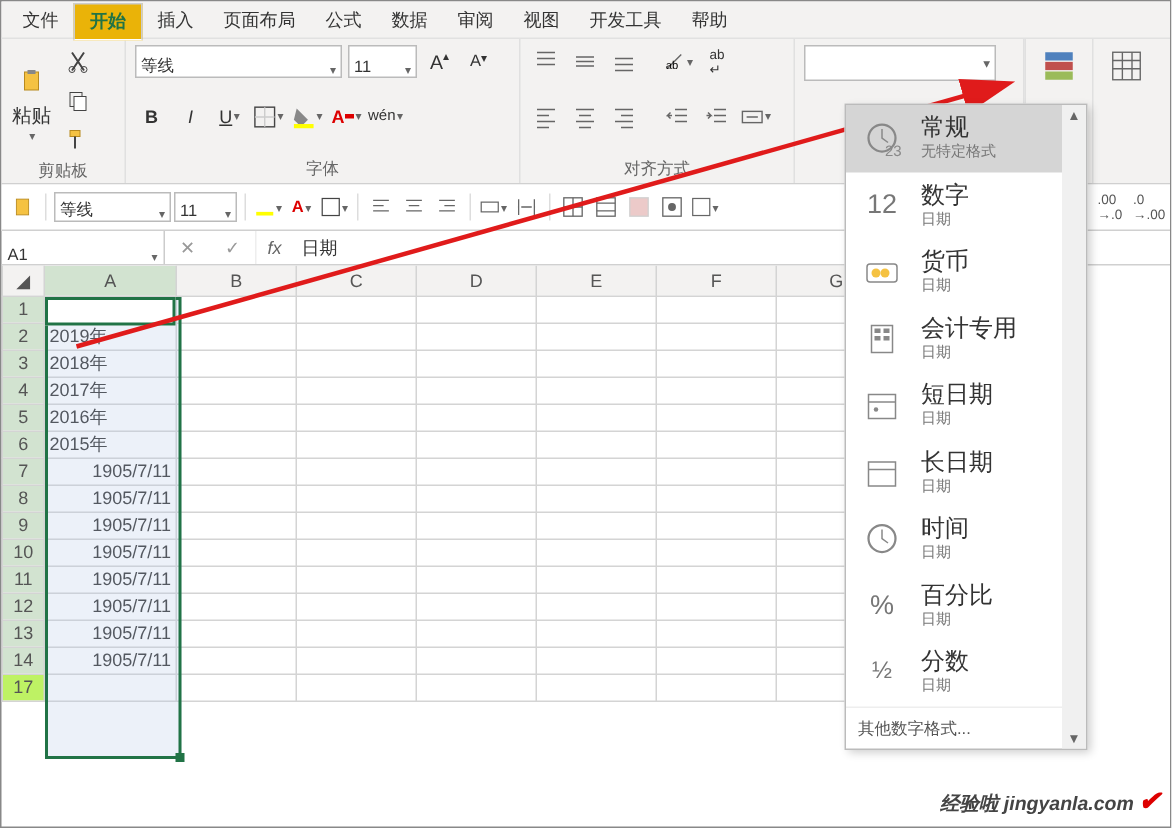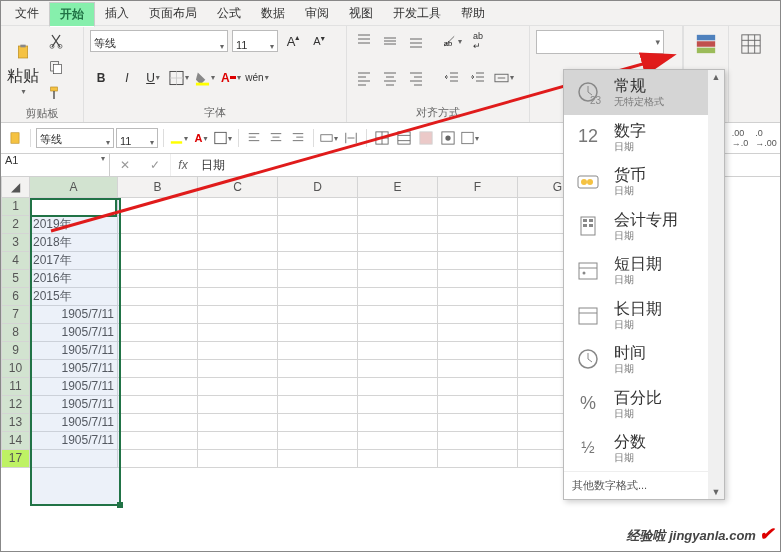--- a/index.html
+++ b/index.html
@@ -1,38 +1,38 @@
 <!DOCTYPE html>
 <html><head>
 <meta charset="utf-8">
 <style>
 html,body{margin:0;padding:0;font-family:"Microsoft YaHei",Arial,sans-serif;font-size:12px;background:#fff;color:#333;overflow:hidden}
 .frame{width:781px;height:552px;border:1px solid #888;box-sizing:border-box;position:relative;background:#fff}
 
 .menubar{height:24px;background:#f3f2f1;display:flex;align-items:center;padding:0 4px;border-bottom:1px solid #e1e1e1}
 .menubar .mi{padding:3px 10px;cursor:default}
-.menubar .mi.active{background:#86efac;border:1px solid #ccc;border-bottom:1px solid #fff;color:#217346;font-weight:bold;position:relative;top:1px}
+.menubar .mi.active{background:#eab308;border:1px solid #ccc;border-bottom:1px solid #fff;color:#217346;font-weight:bold;position:relative;top:1px}
 
 .ribbon{height:96px;background:#f3f2f1;display:flex;border-bottom:1px solid #d0d0d0}
 .group{border-right:1px solid #e0e0e0;display:flex;flex-direction:column;justify-content:space-between;padding:4px 6px 2px 6px}
 .group .glabel{text-align:center;font-size:11px;color:#666;padding-top:2px}
 .row{display:flex;align-items:center;gap:4px}
 .btn{width:20px;height:20px;display:flex;align-items:center;justify-content:center;border:1px solid transparent;cursor:default}
 .iconbox{width:28px;height:28px;display:flex;align-items:center;justify-content:center}
 .caret{font-size:8px;color:#666;margin-left:1px}
 .combo{height:20px;border:1px solid #bbb;background:#fff;display:flex;align-items:flex-end;padding:0 3px;font-size:11px}
 .combo .cv{flex:1}
 
 .minitb{height:26px;background:#fff;border-bottom:1px solid #d0d0d0;display:flex;align-items:center;padding:2px 4px;gap:2px}
 .minitb .combo{height:18px}
 .minitb .btn{width:18px;height:18px}
 .vline{width:1px;height:18px;background:#ddd;margin:0 3px}
 
 .fbar{height:22px;display:flex;align-items:stretch;border-bottom:1px solid #d0d0d0}
-.namebox{width:100px;border-right:1px solid #ccc;display:flex;align-items:flex-start;padding:0 4px;font-size:11px}
+.namebox{width:100px;border-right:1px solid #ccc;display:flex;align-items:flex-end;padding:0 4px;font-size:11px}
 .namebox .nbv{flex:1}
 .namebox .nbd{font-size:8px;color:#666}
 .fbtns{width:60px;display:flex;align-items:center;justify-content:space-around;color:#999;border-right:1px solid #eee}
 .fxlabel{width:24px;display:flex;align-items:center;justify-content:center;font-style:italic;color:#666}
 .fval{flex:1;display:flex;align-items:center;padding:0 6px}
 
 .grid{position:relative;height:calc(552px - 24px - 96px - 26px - 22px - 2px);overflow:hidden}
 table{border-collapse:collapse;table-layout:fixed}
 th,td{border:1px solid #d4d4d4;font-size:12px;font-weight:normal;height:18px;box-sizing:border-box;padding:0 2px;overflow:hidden;white-space:nowrap}
 .colhdr th{background:#f3f2f1;text-align:center;height:20px;color:#555;border-top:none}
@@ -95,21 +95,21 @@
 
   <div class="group" style="width:70px">
     <div class="row">
       <div style="display:flex;flex-direction:column;align-items:center">
         <div class="iconbox">
           <svg class="svgicon" viewBox="0 0 24 24">
                 <rect x="5" y="3" width="14" height="18" fill="#f5c242" stroke="#b88a1f"></rect>
                 <rect x="8" y="1" width="8" height="4" fill="#888"></rect>
               </svg>
         </div>
-        <span style="font-size:16px">粘贴</span>
+        <span style="font-size:13px">粘贴</span>
         <span class="caret">▾</span>
       </div>
       <div style="display:flex;flex-direction:column;gap:4px;margin-left:2px">
         <span class="btn">
               <svg class="svgicon" viewBox="0 0 24 24">
                 <path d="M6 3l12 18M18 3L6 21" stroke="#444" stroke-width="2"></path>
                 <circle cx="6" cy="20" r="3" fill="none" stroke="#444"></circle>
                 <circle cx="18" cy="20" r="3" fill="none" stroke="#444"></circle>
               </svg>
             </span>

